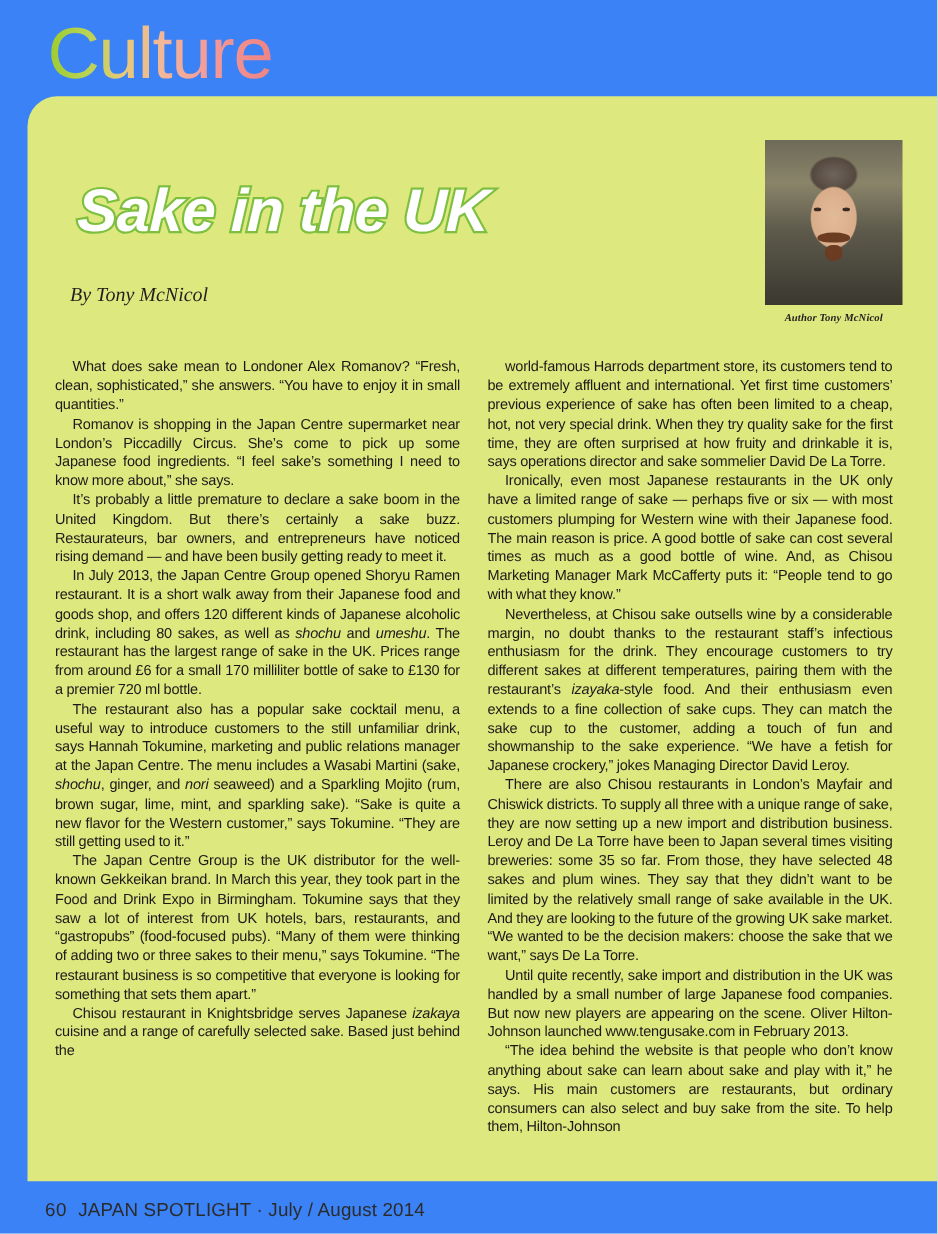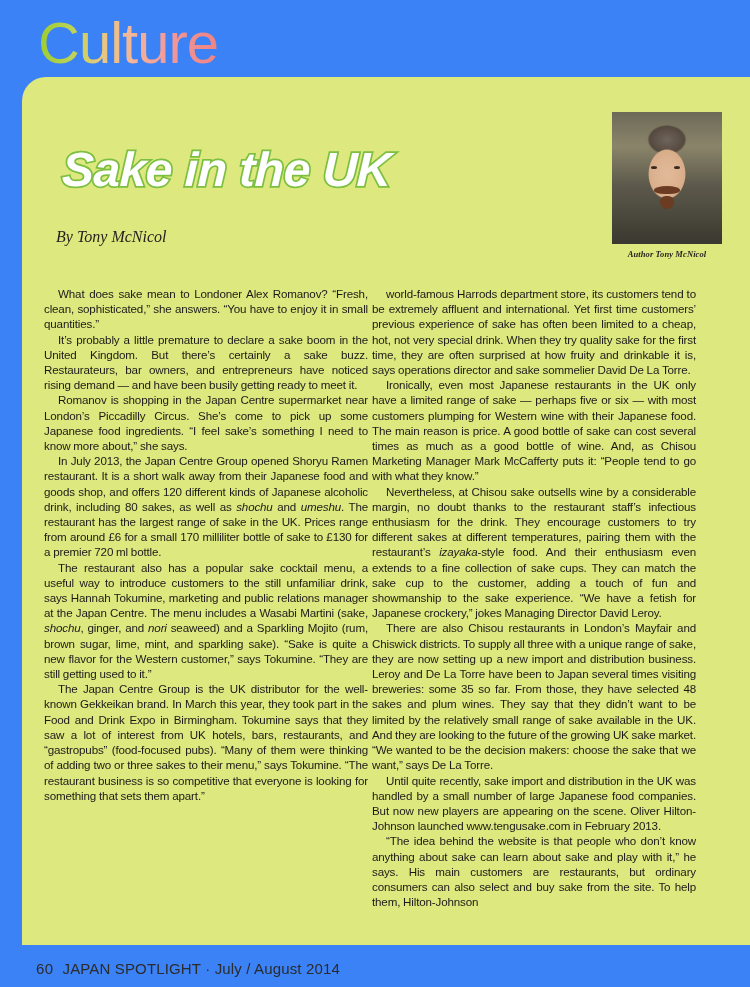--- a/index.html
+++ b/index.html
@@ -138,21 +138,21 @@
     font-style: italic;
   }
 
   
   #columns {
     position: absolute;
     left: 44px; top: 286px;
     width: 670px;
     z-index: 4;
     display: flex;
-    gap: 4px;
+    gap: 22px;
   }
   .column { width: 324px; }
   .column p {
     margin: 0;
     text-indent: 14px;
     text-align: justify;
     font-family: "Liberation Sans", sans-serif;
     font-size: 11.6px;
     line-height: 15.2px;
     color: #1c1a18;
@@ -203,25 +203,26 @@
       <div class="beard"></div>
     </div>
     <div id="author-caption">Author Tony McNicol</div>
   </div>
 
   <div id="byline">By Tony McNicol</div>
 
   <div id="columns">
     <div class="column" id="col-left">
         <p>What does sake mean to Londoner Alex Romanov? “Fresh, clean, sophisticated,” she answers. “You have to enjoy it in small quantities.”</p>
+        <p>Romanov is shopping in the Japan Centre supermarket near London’s Piccadilly Circus. She’s come to pick up some Japanese food ingredients. “I feel sake’s something I need to know more about,” she says.</p>
         <p>It’s probably a little premature to declare a sake boom in the United Kingdom. But there’s certainly a sake buzz. Restaurateurs, bar owners, and entrepreneurs have noticed rising demand — and have been busily getting ready to meet it.</p>
-        <p>Romanov is shopping in the Japan Centre supermarket near London’s Piccadilly Circus. She’s come to pick up some Japanese food ingredients. “I feel sake’s something I need to know more about,” she says.</p>
         <p>In July 2013, the Japan Centre Group opened Shoryu Ramen restaurant. It is a short walk away from their Japanese food and goods shop, and offers 120 different kinds of Japanese alcoholic drink, including 80 sakes, as well as <i>shochu</i> and <i>umeshu</i>. The restaurant has the largest range of sake in the UK. Prices range from around £6 for a small 170 milliliter bottle of sake to £130 for a premier 720 ml bottle.</p>
         <p>The restaurant also has a popular sake cocktail menu, a useful way to introduce customers to the still unfamiliar drink, says Hannah Tokumine, marketing and public relations manager at the Japan Centre. The menu includes a Wasabi Martini (sake, <i>shochu</i>, ginger, and <i>nori</i> seaweed) and a Sparkling Mojito (rum, brown sugar, lime, mint, and sparkling sake). “Sake is quite a new flavor for the Western customer,” says Tokumine. “They are still getting used to it.”</p>
         <p>The Japan Centre Group is the UK distributor for the well-known Gekkeikan brand. In March this year, they took part in the Food and Drink Expo in Birmingham. Tokumine says that they saw a lot of interest from UK hotels, bars, restaurants, and “gastropubs” (food-focused pubs). “Many of them were thinking of adding two or three sakes to their menu,” says Tokumine. “The restaurant business is so competitive that everyone is looking for something that sets them apart.”</p>
+        <p>Chisou restaurant in Knightsbridge serves Japanese <i>izakaya</i> cuisine and a range of carefully selected sake. Based just behind the</p>
       </div>
     <div class="column" id="col-right">
         <p>world-famous Harrods department store, its customers tend to be extremely affluent and international. Yet first time customers’ previous experience of sake has often been limited to a cheap, hot, not very special drink. When they try quality sake for the first time, they are often surprised at how fruity and drinkable it is, says operations director and sake sommelier David De La Torre.</p>
         <p>Ironically, even most Japanese restaurants in the UK only have a limited range of sake — perhaps five or six — with most customers plumping for Western wine with their Japanese food. The main reason is price. A good bottle of sake can cost several times as much as a good bottle of wine. And, as Chisou Marketing Manager Mark McCafferty puts it: “People tend to go with what they know.”</p>
         <p>Nevertheless, at Chisou sake outsells wine by a considerable margin, no doubt thanks to the restaurant staff’s infectious enthusiasm for the drink. They encourage customers to try different sakes at different temperatures, pairing them with the restaurant’s <i>izayaka</i>-style food. And their enthusiasm even extends to a fine collection of sake cups. They can match the sake cup to the customer, adding a touch of fun and showmanship to the sake experience. “We have a fetish for Japanese crockery,” jokes Managing Director David Leroy.</p>
         <p>There are also Chisou restaurants in London’s Mayfair and Chiswick districts. To supply all three with a unique range of sake, they are now setting up a new import and distribution business. Leroy and De La Torre have been to Japan several times visiting breweries: some 35 so far. From those, they have selected 48 sakes and plum wines. They say that they didn’t want to be limited by the relatively small range of sake available in the UK. And they are looking to the future of the growing UK sake market. “We wanted to be the decision makers: choose the sake that we want,” says De La Torre.</p>
         <p>Until quite recently, sake import and distribution in the UK was handled by a small number of large Japanese food companies. But now new players are appearing on the scene. Oliver Hilton-Johnson launched www.tengusake.com in February 2013.</p>
         <p>“The idea behind the website is that people who don’t know anything about sake can learn about sake and play with it,” he says. His main customers are restaurants, but ordinary consumers can also select and buy sake from the site. To help them, Hilton-Johnson</p>
       </div>
   </div>

